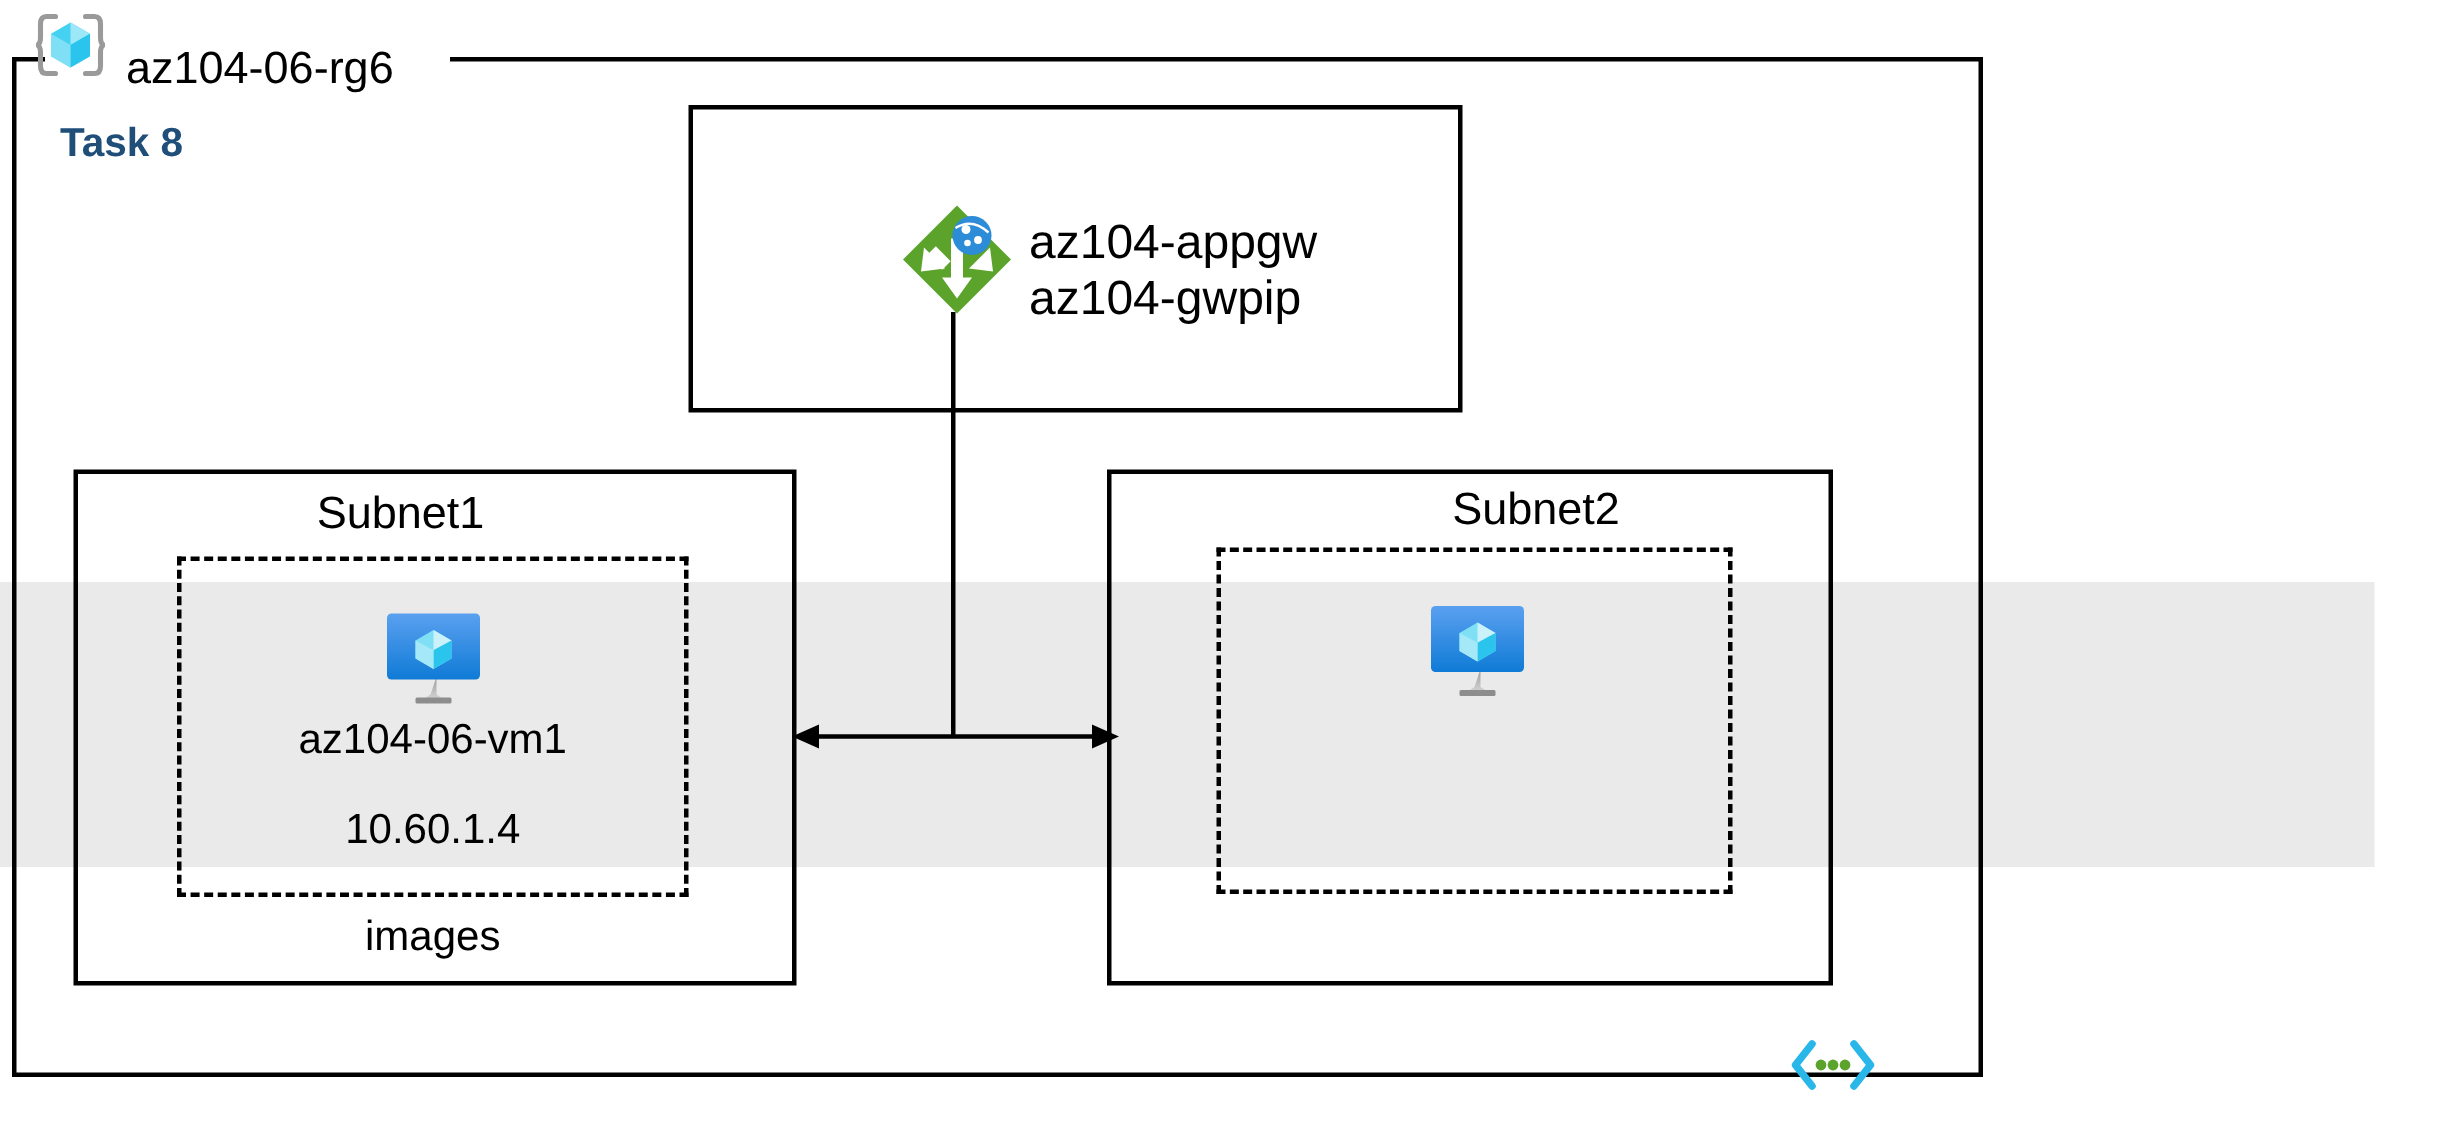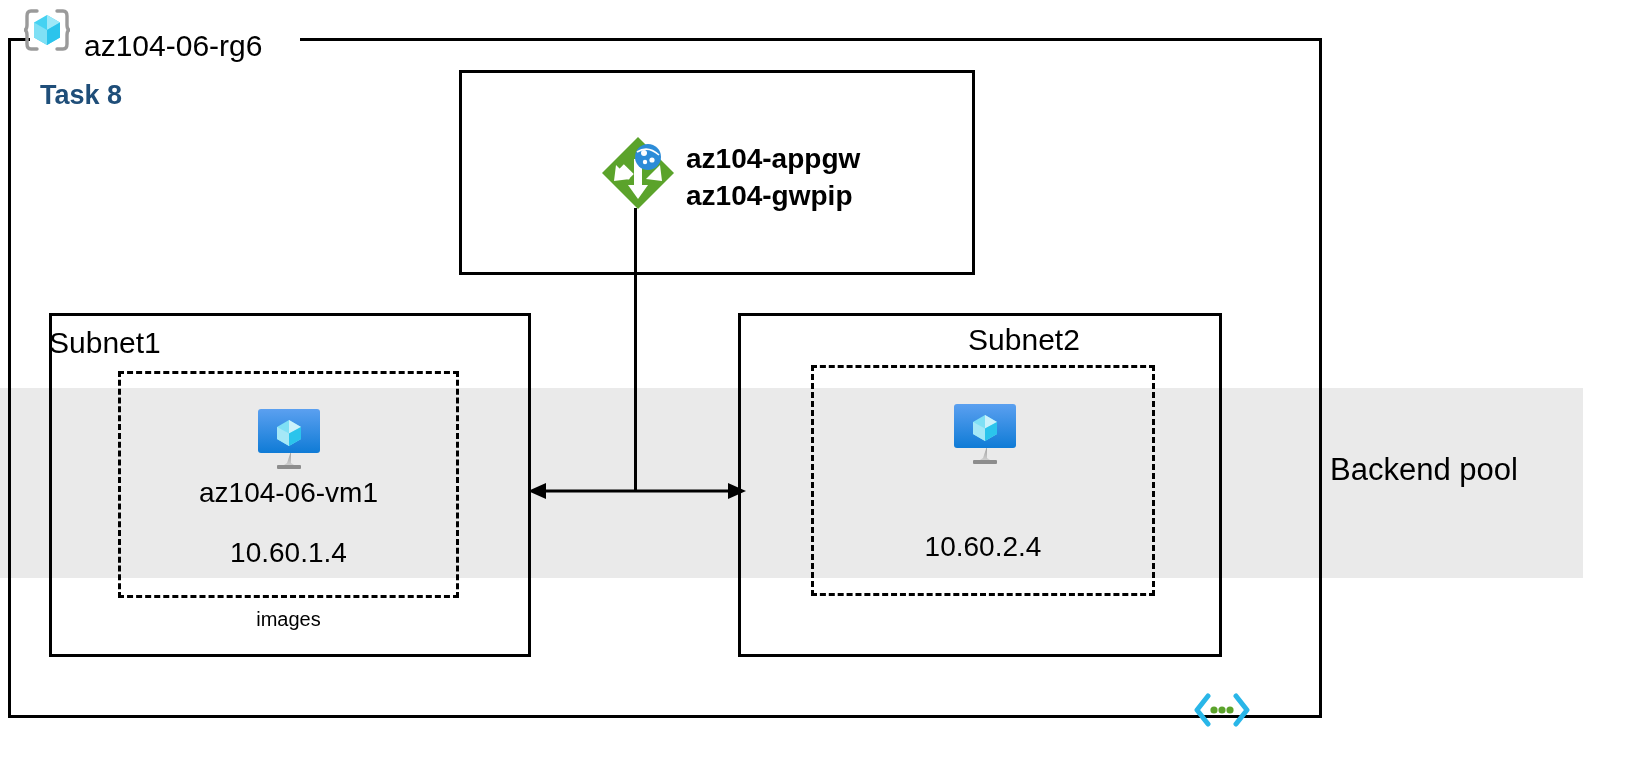--- a/index.html
+++ b/index.html
@@ -115,21 +115,21 @@
   #subnet2-box      { left: 738px; top: 313px; width: 484px; height: 344px; }
 
   .subnet-title {
     position: absolute;
     font-size: 30px;
     color: #000;
     white-space: nowrap;
     z-index: 7;
   }
   #subnet-appgw-title { left: 472px; top: 85px; }
-  #subnet1-title      { left: 49px;  top: 326px; width: 436px; text-align: left; }
+  #subnet1-title      { left: 49px;  top: 326px; width: 436px; text-align: center; }
   #subnet2-title      { left: 738px; top: 323px; width: 484px; text-align: center; padding-left: 44px; }
 
   
   .dashed-box {
     position: absolute;
     border: 3px dashed #000;
     box-sizing: border-box;
     background: transparent;
     z-index: 5;
   }
@@ -139,21 +139,21 @@
   .vm-name {
     position: absolute;
     font-size: 28px;
     color: #000;
     text-align: center;
     white-space: nowrap;
     z-index: 7;
   }
   .inner-caption {
     position: absolute;
-    font-size: 20px;
+    font-size: 28px;
     color: #000;
     text-align: center;
     z-index: 7;
   }
   #images-caption { left: 118px; top: 608px; width: 341px; }
   #videos-caption { left: 811px; top: 613px; width: 344px; }
 
   
   .vm-icon {
     position: absolute;
@@ -174,25 +174,24 @@
     position: absolute;
     left: 600px;
     top: 135px;
     width: 76px;
     height: 76px;
     z-index: 7;
   }
   .appgw-label {
     position: absolute;
     left: 686px;
-    font-size: 28px;
-    color: #000;
-    white-space: nowrap;
-    z-index: 7;
-    font-weight: bold;
+    font-size: 32px;
+    color: #000;
+    white-space: nowrap;
+    z-index: 7;
   }
   #appgw-name-1 { top: 143px; }
   #appgw-name-2 { top: 180px; }
 
   
   .v-connector {
     position: absolute;
     left: 634px;
     top: 208px;
     width: 3px;
@@ -218,21 +217,20 @@
     height: 36px;
     z-index: 8;
   }
 </style>
 </head>
 <body>
 
 <div id="canvas">
 
   <div class="backend-band"></div>
-  <div class="backend-label">Backend pool</div>
 
   <div class="rg-top-left"></div>
   <div class="rg-top-right"></div>
   <div class="rg-border"></div>
 
   <div class="rg-icon">
     <svg viewBox="0 0 46 46" width="46" height="46">
       <path d="M13 4 L7 4 Q3 4 3 9 L3 18 Q3 22 1 23 Q3 24 3 28 L3 37 Q3 42 7 42 L13 42" fill="none" stroke="#9a9a9a" stroke-width="3.4" stroke-linecap="round"></path>
       <path d="M33 4 L39 4 Q43 4 43 9 L43 18 Q43 22 45 23 Q43 24 43 28 L43 37 Q43 42 39 42 L33 42" fill="none" stroke="#9a9a9a" stroke-width="3.4" stroke-linecap="round"></path>
       <polygon points="23,8 36,15.5 36,30.5 23,38 10,30.5 10,15.5" fill="#45D2F2"></polygon>
@@ -320,21 +318,20 @@
       </defs>
       <path d="M40 46 L36 58 L30 62 L46 62 L40 58 Z" fill="url(#vmStand2)"></path>
       <rect x="26" y="60" width="24" height="4" rx="1" fill="#8d8d8d"></rect>
       <rect x="7" y="4" width="62" height="44" rx="3" fill="url(#vmScreen2)"></rect>
       <polygon points="38,15 50,22 50,34 38,41 26,34 26,22" fill="#7FE0F5"></polygon>
       <polygon points="38,15 50,22 38,28.5" fill="#CBF2FB"></polygon>
       <polygon points="38,28.5 50,22 50,34 38,41" fill="#2BC4EC"></polygon>
       <polygon points="26,22 38,28.5 38,41 26,34" fill="#A5E8F7"></polygon>
     </svg>
   </div>
-  <div class="vm-name" id="vm2-name-2">10.60.2.4</div>
 
   <div class="code-icon">
     <svg viewBox="0 0 56 36" width="56" height="36">
       <path d="M14 4 L3 18 L14 32" fill="none" stroke="#29B6E8" stroke-width="5" stroke-linecap="round" stroke-linejoin="round"></path>
       <path d="M42 4 L53 18 L42 32" fill="none" stroke="#29B6E8" stroke-width="5" stroke-linecap="round" stroke-linejoin="round"></path>
       <circle cx="20" cy="18" r="3.6" fill="#5BA32B"></circle>
       <circle cx="28" cy="18" r="3.6" fill="#5BA32B"></circle>
       <circle cx="36" cy="18" r="3.6" fill="#5BA32B"></circle>
     </svg>
   </div>

